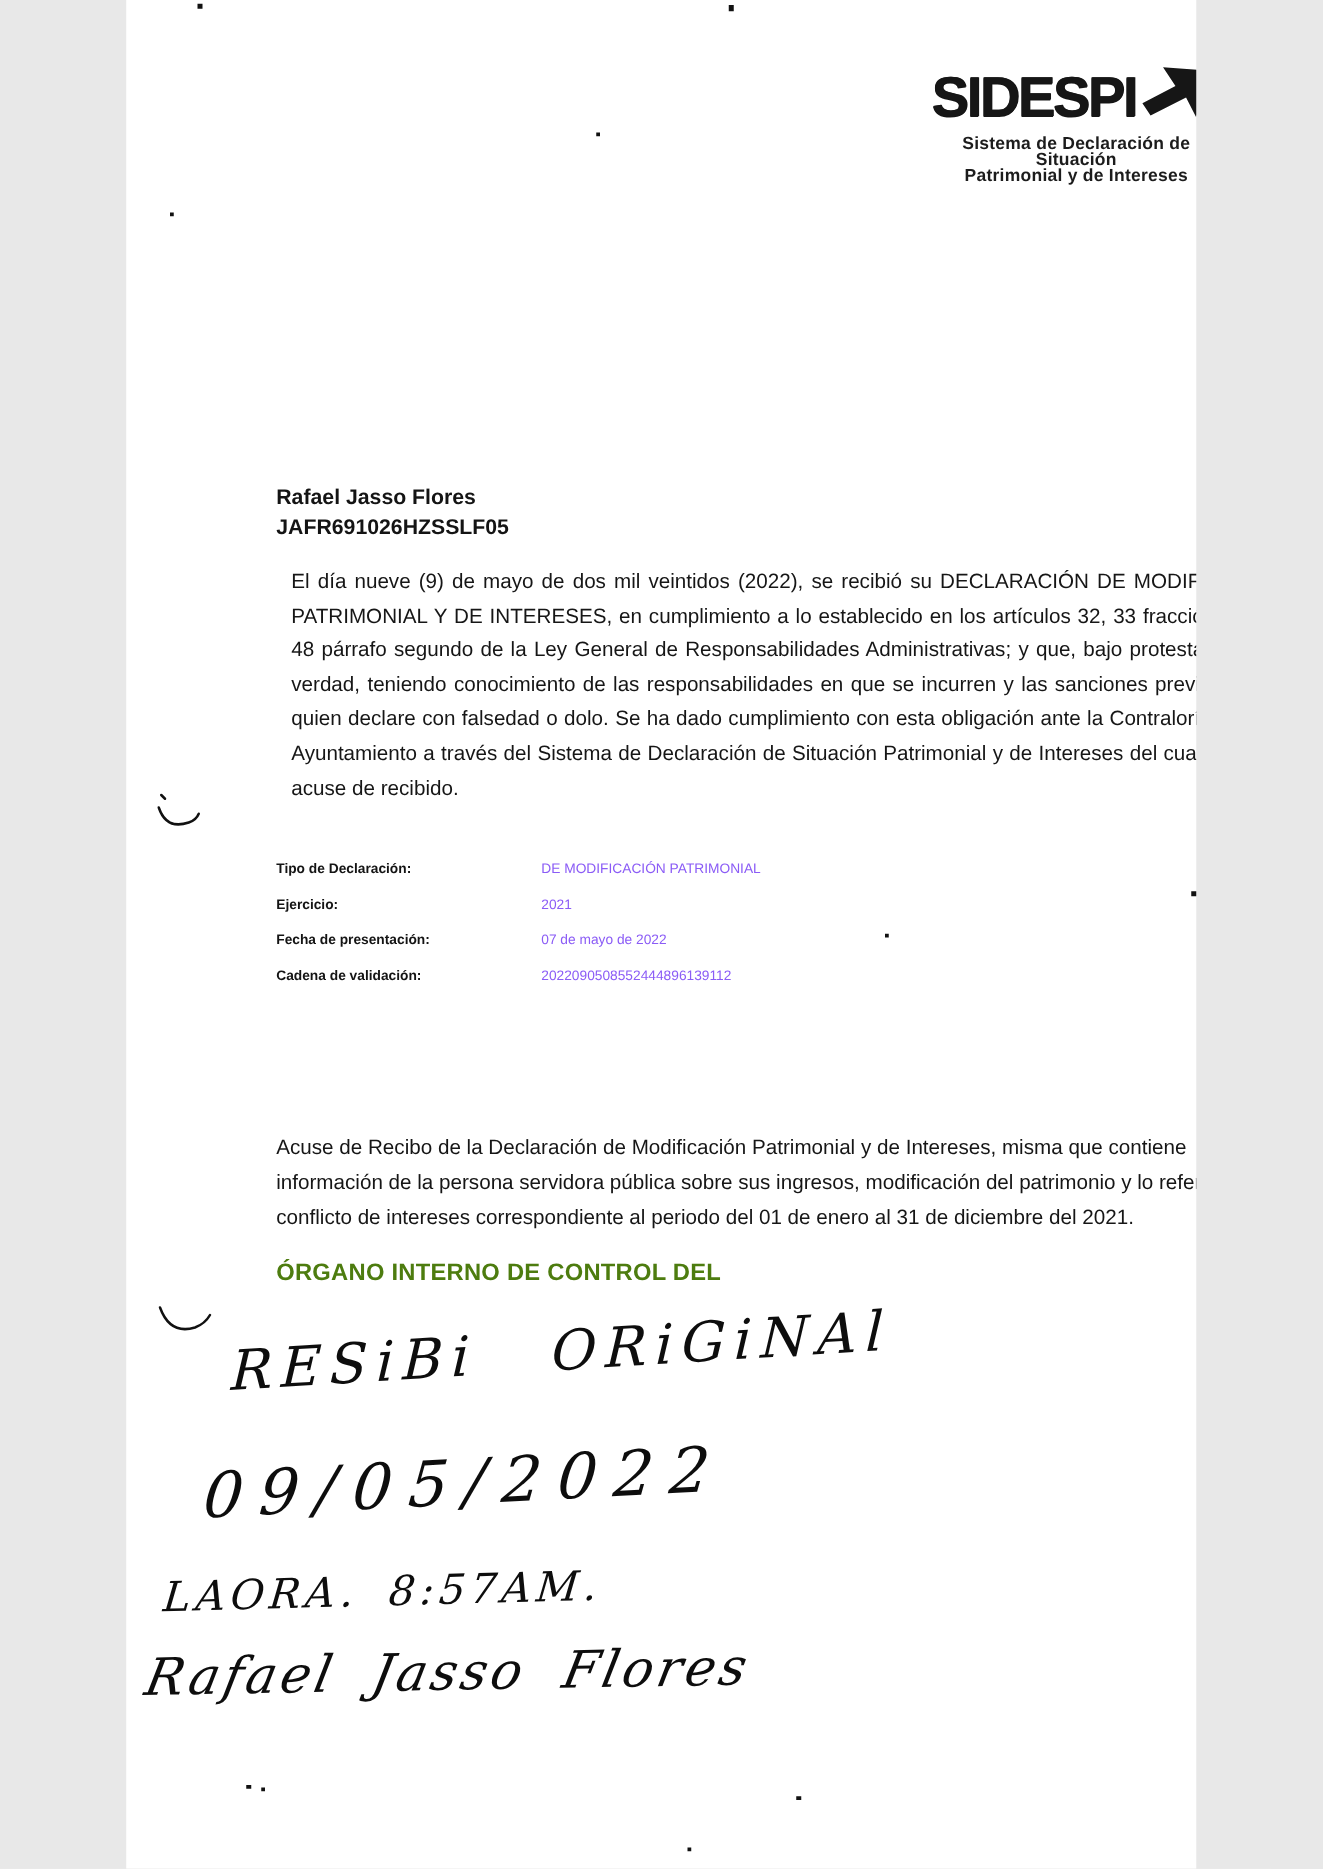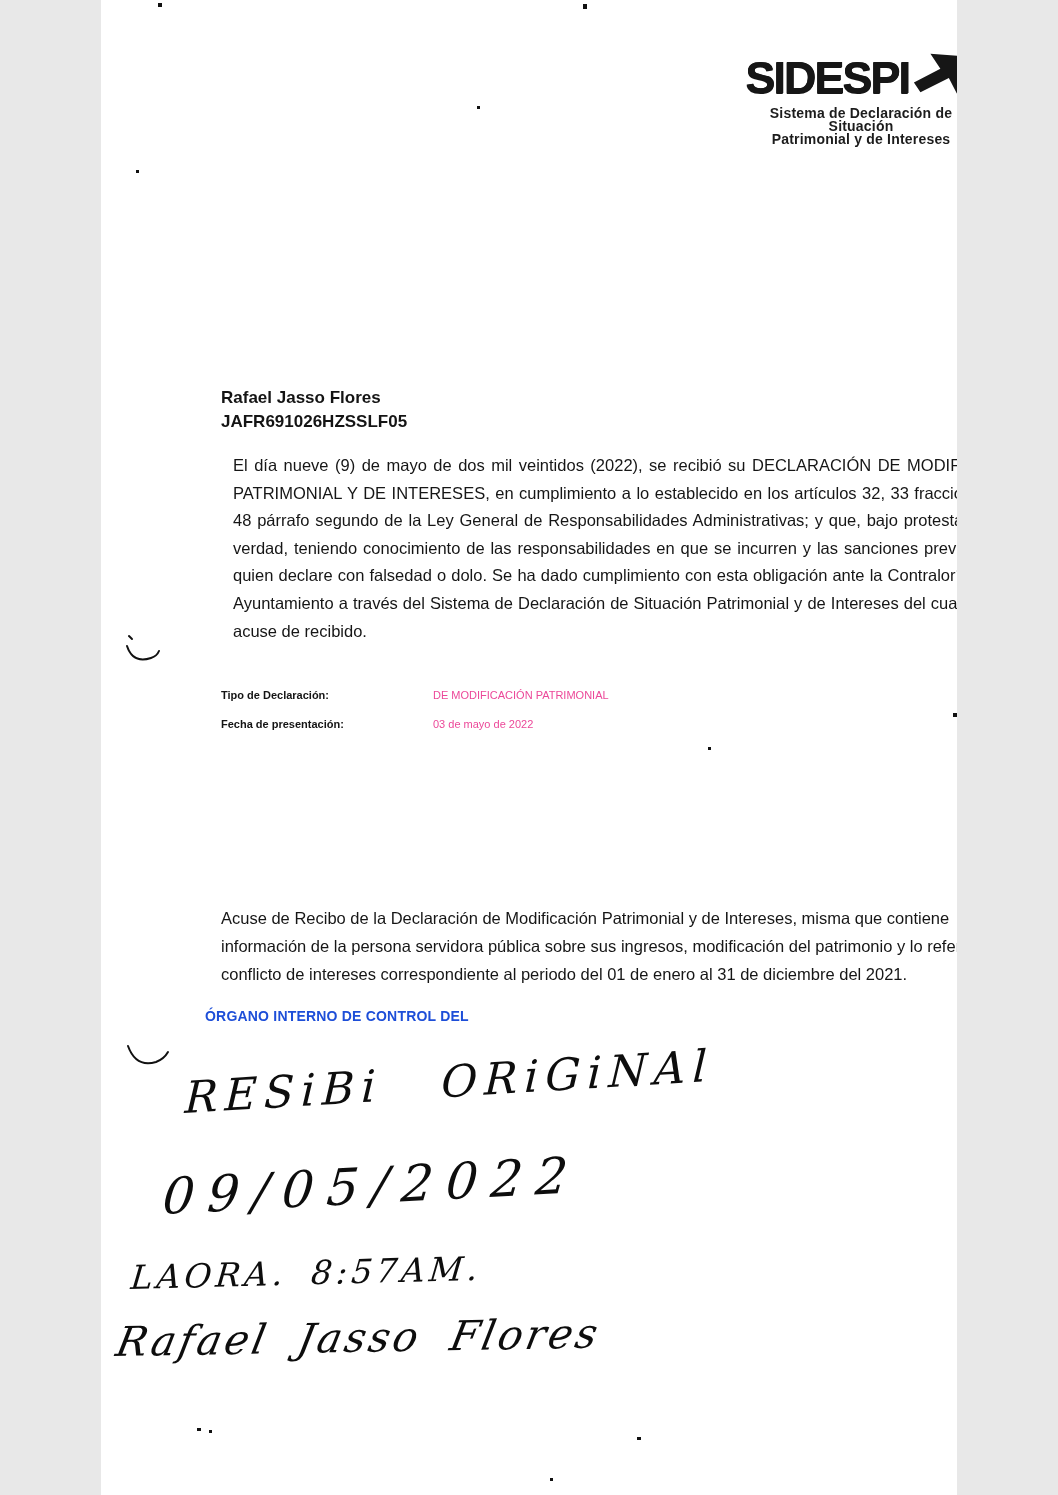--- a/index.html
+++ b/index.html
@@ -36,28 +36,28 @@
     position:absolute; left:120px; top:386px;
     font-size:17px; font-weight:bold; line-height:24px; color:#141414;
   }
   .main-para {
     position:absolute; left:132px; top:452px; width:796px;
     font-size:16.5px; line-height:27.6px; text-align:justify; color:#161616;
   }
   .details { position:absolute; left:120px; top:681px; font-size:11px; }
   .detail-row { display:flex; line-height:28.5px; }
   .detail-label { width:212px; font-weight:bold; color:#141414; flex:0 0 auto; }
-  .detail-value { color:#ec4899; }
+  .detail-value { color:#8b5cf6; }
   .summary-para {
     position:absolute; left:120px; top:904px; width:800px;
     font-size:16.5px; line-height:28px; color:#161616;
   }
   .office-heading {
-    position:absolute; left:104px; top:1008px;
-    font-size:14px; font-weight:bold; letter-spacing:0.2px; color:#1d4ed8;
+    position:absolute; left:120px; top:1008px;
+    font-size:19px; font-weight:bold; letter-spacing:0.2px; color:#4d7c0f;
   }
   
   .hand {
     position:absolute;
     font-family:"DejaVu Serif", serif;
     font-style:italic;
     color:#0d0d0d;
     white-space:nowrap;
     transform-origin:left center;
   }
@@ -99,22 +99,30 @@
   </div>
 
   <div class="main-para">El día nueve (9) de mayo de dos mil veintidos (2022), se recibió su DECLARACIÓN DE MODIFICACIÓN PATRIMONIAL Y DE INTERESES, en cumplimiento a lo establecido en los artículos 32, 33 fracción II, 46 y 48 párrafo segundo de la Ley General de Responsabilidades Administrativas; y que, bajo protesta de decir verdad, teniendo conocimiento de las responsabilidades en que se incurren y las sanciones previstas para quien declare con falsedad o dolo. Se ha dado cumplimiento con esta obligación ante la Contraloría de este Ayuntamiento a través del Sistema de Declaración de Situación Patrimonial y de Intereses del cual se emite acuse de recibido.</div>
 
   <div class="details">
     <div class="detail-row">
       <span class="detail-label">Tipo de Declaración:</span>
       <span class="detail-value">DE MODIFICACIÓN PATRIMONIAL</span>
     </div>
     <div class="detail-row">
+      <span class="detail-label">Ejercicio:</span>
+      <span class="detail-value">2021</span>
+    </div>
+    <div class="detail-row">
       <span class="detail-label">Fecha de presentación:</span>
-      <span class="detail-value">03 de mayo de 2022</span>
+      <span class="detail-value">07 de mayo de 2022</span>
+    </div>
+    <div class="detail-row">
+      <span class="detail-label">Cadena de validación:</span>
+      <span class="detail-value">2022090508552444896139112</span>
     </div>
   </div>
 
   <div class="summary-para">Acuse de Recibo de la Declaración de Modificación Patrimonial y de Intereses, misma que contiene información de la persona servidora pública sobre sus ingresos, modificación del patrimonio y lo referente al conflicto de intereses correspondiente al periodo del 01 de enero al 31 de diciembre del 2021.</div>
 
   <div class="office-heading">ÓRGANO INTERNO DE CONTROL DEL</div>
 
   <div class="hand hand-line1">RESiBi ORiGiNAl</div>
   <div class="hand hand-line2">09/05/2022</div>
   <div class="hand hand-line3">LAORA. 8:57AM.</div>

